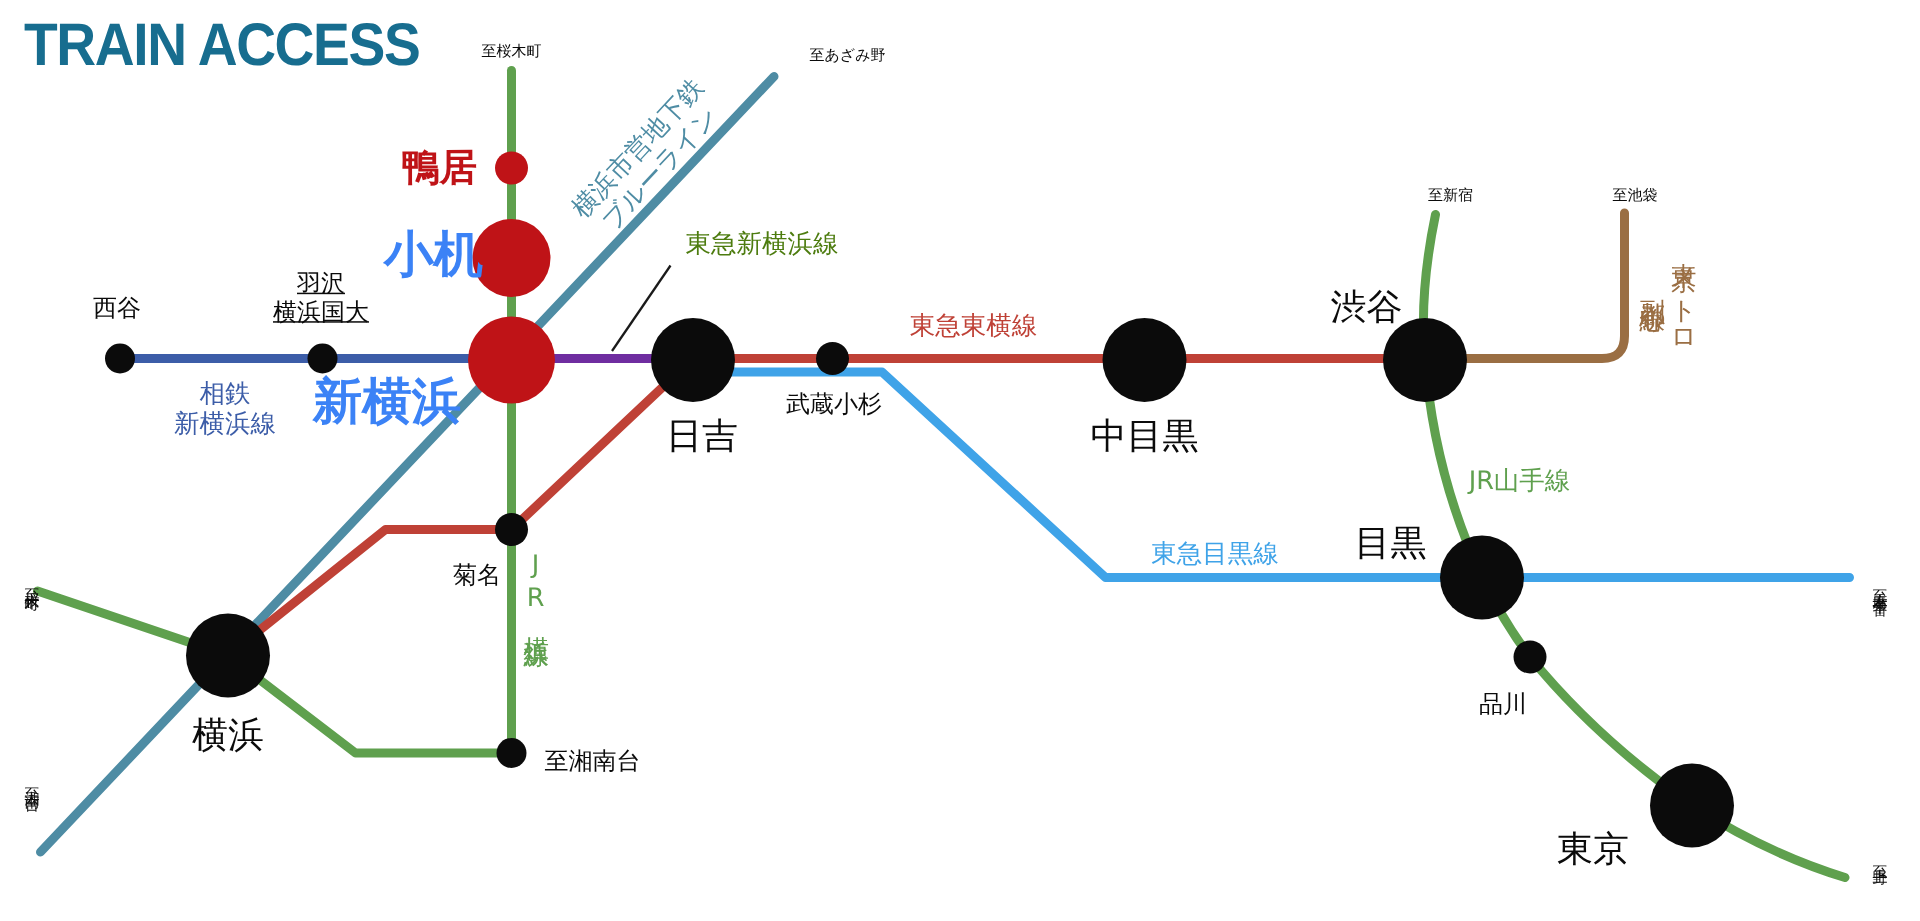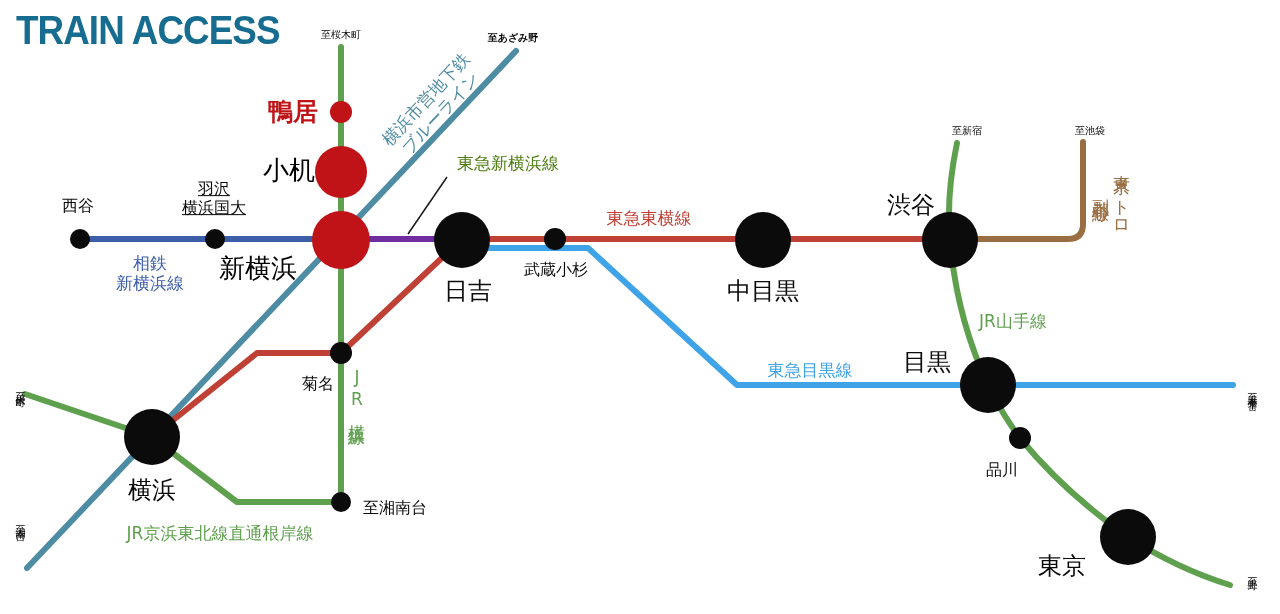--- a/index.html
+++ b/index.html
@@ -12,21 +12,21 @@
     position:absolute; left:16px; top:8px;
     font-size:40px; font-weight:bold; color:#176d8f;
     letter-spacing:-1px; transform:scaleX(0.92); transform-origin:left top;
     font-family:"Liberation Sans","DejaVu Sans",sans-serif; white-space:nowrap;
   }
   .lbl { position:absolute; transform:translate(-50%,-50%); white-space:nowrap; line-height:1.18; text-align:center; }
   .blk { display:block; text-align:center; }
   .big    { font-size:24px; color:#0b0b0b; }
   .small  { font-size:16px; color:#0b0b0b; }
   .dir    { font-size:10px; color:#0b0b0b; }
-  .red-big{ font-size:26px; color:#000000; font-weight:normal; }
+  .red-big{ font-size:33px; color:#3b82f6; font-weight:bold; }
   .red-mid{ font-size:25px; color:#bf1317; font-weight:bold; }
   .lline  { font-size:17px; }
   .vert   { writing-mode:vertical-rl; text-orientation:upright; letter-spacing:2px; }
   .rot    { transform:translate(-50%,-50%) rotate(-47deg); }
   .c-teal   { color:#4e8ca4; }
   .c-green  { color:#5fa04e; }
   .c-navy   { color:#3c5da8; }
   .c-purple { color:#4d7c0f; }
   .c-toyoko { color:#bf4136; }
   .c-lblue  { color:#3fa3e8; }
@@ -65,21 +65,21 @@
       <circle cx="341" cy="502" r="10" fill="#0b0b0b"></circle>
       <circle cx="988" cy="385" r="28" fill="#0b0b0b"></circle>
       <circle cx="1020" cy="438" r="11" fill="#0b0b0b"></circle>
       <circle cx="1128" cy="537" r="28" fill="#0b0b0b"></circle>
     </g>
   </svg>
 
   <div class="title">TRAIN ACCESS</div>
 
   <div class="lbl dir" style="left:341px;top:35px;">至桜木町</div>
-  <div class="lbl dir" style="left:513px;top:38px;font-weight:bold;">至あざみ野</div>
+  <div class="lbl dir" style="left:565px;top:38px;">至あざみ野</div>
   <div class="lbl dir" style="left:967px;top:131px;">至新宿</div>
   <div class="lbl dir" style="left:1090px;top:131px;">至池袋</div>
   <div class="lbl dir vert" style="left:20px;top:388px;">至桜木町</div>
   <div class="lbl dir vert" style="left:20px;top:521px;">至湘南台</div>
   <div class="lbl dir vert" style="left:1252px;top:390px;">至麻布十番</div>
   <div class="lbl dir vert" style="left:1252px;top:572px;">至上野</div>
 
   <div class="lbl red-mid" style="left:293px;top:112px;">鴨居</div>
   <div class="lbl red-big" style="left:289px;top:170px;">小机</div>
   <div class="lbl red-big" style="left:258px;top:268px;">新横浜</div>
@@ -97,21 +97,20 @@
   <div class="lbl small" style="left:395px;top:508px;">至湘南台</div>
   <div class="lbl big" style="left:927px;top:362px;">目黒</div>
   <div class="lbl small" style="left:1002px;top:470px;">品川</div>
   <div class="lbl big" style="left:1062px;top:566px;">東京</div>
 
   <div class="lbl rot c-teal lline" style="left:433px;top:106px;">
     <span class="blk">横浜市営地下鉄</span>
     <span class="blk">ブルーライン</span>
   </div>
   <div class="lbl vert c-green lline" style="left:357px;top:392px;">JR横浜線</div>
-  <div class="lbl c-green lline" style="left:220px;top:533px;">JR京浜東北線直通根岸線</div>
   <div class="lbl c-navy lline" style="left:150px;top:273px;">
     <span class="blk">相鉄</span>
     <span class="blk">新横浜線</span>
   </div>
   <div class="lbl c-purple lline" style="left:508px;top:163px;">東急新横浜線</div>
   <div class="lbl c-toyoko lline" style="left:649px;top:218px;">東急東横線</div>
   <div class="lbl c-lblue lline" style="left:810px;top:370px;">東急目黒線</div>
   <div class="lbl c-green lline" style="left:1013px;top:321px;">JR山手線</div>
   <div class="lbl vert c-brown lline" style="left:1122px;top:196px;">東京メトロ</div>
   <div class="lbl vert c-brown lline" style="left:1101px;top:190px;">副都心線</div>

